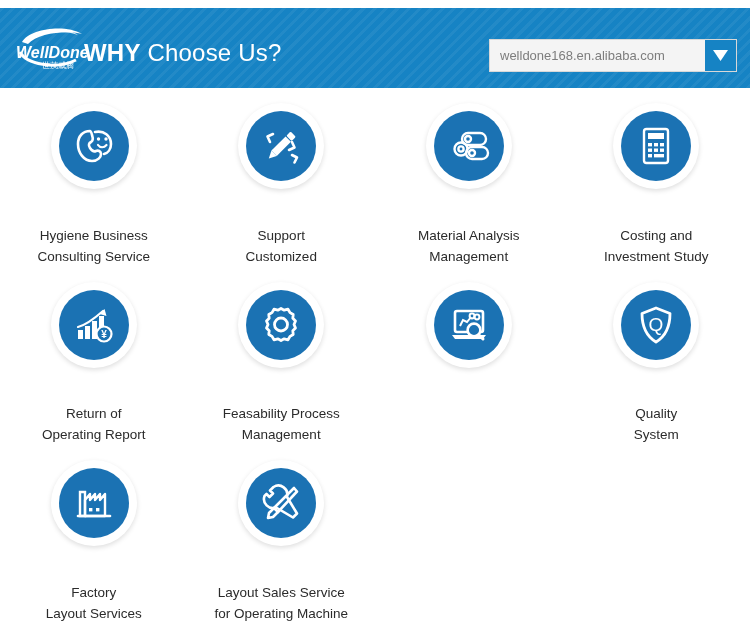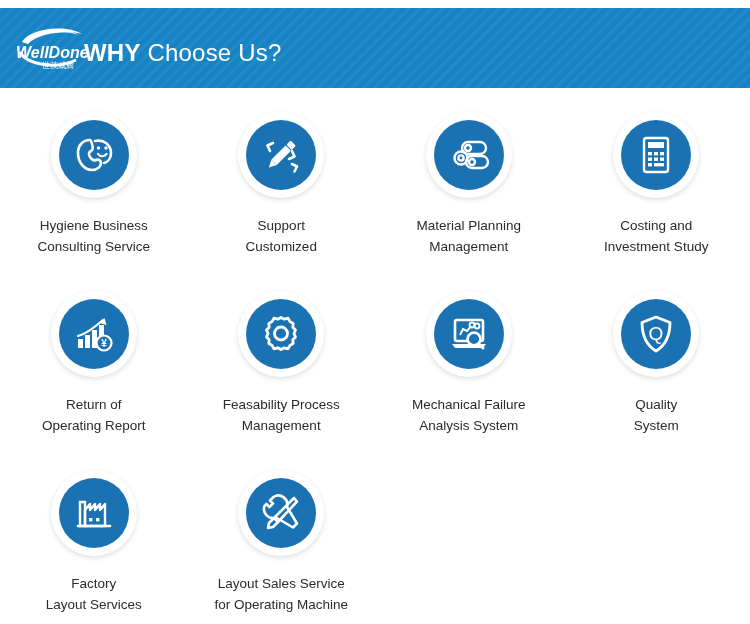--- a/index.html
+++ b/index.html
@@ -96,21 +96,21 @@
     width: 750px;
     height: 536px;
     display: grid;
     grid-template-columns: repeat(4, 1fr);
     grid-template-rows: repeat(3, 1fr);
   }
   .cell {
     display: flex;
     flex-direction: column;
     align-items: center;
-    justify-content: center;
+    justify-content: space-between;
     padding-top: 15px;
   }
   .badge {
     width: 86px;
     height: 86px;
     border-radius: 50%;
     background: #ffffff;
     box-shadow: 0 2px 5px rgba(0,0,0,0.13);
     display: flex;
     align-items: center;
@@ -152,20 +152,28 @@
         <text x="2" y="36" font-family="Liberation Sans, sans-serif" font-size="16" font-weight="bold" font-style="italic" fill="#ffffff">WellDone</text>
         <text x="28" y="46" font-family="Liberation Sans, sans-serif" font-size="8" fill="#ffffff">世茂威腾</text>
       </svg>
     </div>
 
     <div class="header-title">
       <span class="strong">WHY</span>
       <span class="light">Choose Us?</span>
     </div>
 
+    <div class="urlbar">
+      <span class="url-text" title="welldone168.en.alibaba.com">welldone168.en.alibaba.com</span>
+      <span class="url-caret">
+        <svg width="15" height="11" viewBox="0 0 15 11" xmlns="http://www.w3.org/2000/svg">
+          <polygon points="0,0 15,0 7.5,11" fill="#ffffff"></polygon>
+        </svg>
+      </span>
+    </div>
   </div>
 
   <div class="grid">
 
     <div class="cell">
       <div class="badge">
         <div class="disc">
           <svg width="42" height="42" viewBox="0 0 42 42" xmlns="http://www.w3.org/2000/svg">
             <path d="M17 6 C10 6 5 11 5 19 C5 28 11 36 19 36 C25 36 28 32 28 29 C28 26 25 25 23 26 C21 27 19 26 17 23 C15 20 16 18 18 17 C20 16 20 13 19 10 C18.4 7.6 18 6 17 6 Z" fill="none" stroke="#ffffff" stroke-width="2.6" stroke-linejoin="round"></path>
             <path d="M22 7 C31 5 38 11 38 19 C38 24 35 28 31 29" fill="none" stroke="#ffffff" stroke-width="2.6" stroke-linecap="round"></path>
@@ -206,21 +214,21 @@
               <path d="M20 8 L32 8 A6 6 0 0 1 32 20 L20 20 A6 6 0 0 1 20 8 Z"></path>
               <circle cx="20" cy="14" r="3"></circle>
               <path d="M24 22 L34 22 A6 6 0 0 1 34 34 L24 34 A6 6 0 0 1 24 22 Z"></path>
               <circle cx="24" cy="28" r="3"></circle>
               <circle cx="13" cy="24" r="6.5"></circle>
               <circle cx="13" cy="24" r="2.6"></circle>
             </g>
           </svg>
         </div>
       </div>
-      <div class="caption">Material Planning
+      <div class="caption">Material Analysis
 Management</div>
     </div>
 
     <div class="cell">
       <div class="badge">
         <div class="disc">
           <svg width="42" height="42" viewBox="0 0 42 42" xmlns="http://www.w3.org/2000/svg">
             <rect x="9" y="4" width="24" height="34" rx="2.5" fill="none" stroke="#ffffff" stroke-width="2.4"></rect>
             <rect x="13" y="8" width="16" height="6" fill="#ffffff"></rect>
             <g fill="#ffffff">
@@ -293,22 +301,20 @@
             <g fill="none" stroke="#ffffff" stroke-width="2">
               <path d="M12 22 L15 16 L19 18 L23 13"></path>
               <circle cx="24" cy="12" r="2.4"></circle>
               <circle cx="29" cy="13" r="2.4"></circle>
             </g>
             <circle cx="26" cy="26" r="6.4" fill="#1b72b3" stroke="#ffffff" stroke-width="2.6"></circle>
             <path d="M30.7 30.7 L35 35" stroke="#ffffff" stroke-width="3" stroke-linecap="round"></path>
           </svg>
         </div>
       </div>
-      <div class="caption">Mechanical Failure
-Analysis System</div>
     </div>
 
     <div class="cell">
       <div class="badge">
         <div class="disc">
           <svg width="42" height="42" viewBox="0 0 42 42" xmlns="http://www.w3.org/2000/svg">
             <path d="M21 4 L35 9.5 C35 22 31 32 21 38 C11 32 7 22 7 9.5 Z" fill="none" stroke="#ffffff" stroke-width="2.8" stroke-linejoin="round"></path>
             <text x="21" y="27" text-anchor="middle" font-family="Liberation Sans, sans-serif" font-size="19" fill="#ffffff">Q</text>
           </svg>
         </div>

